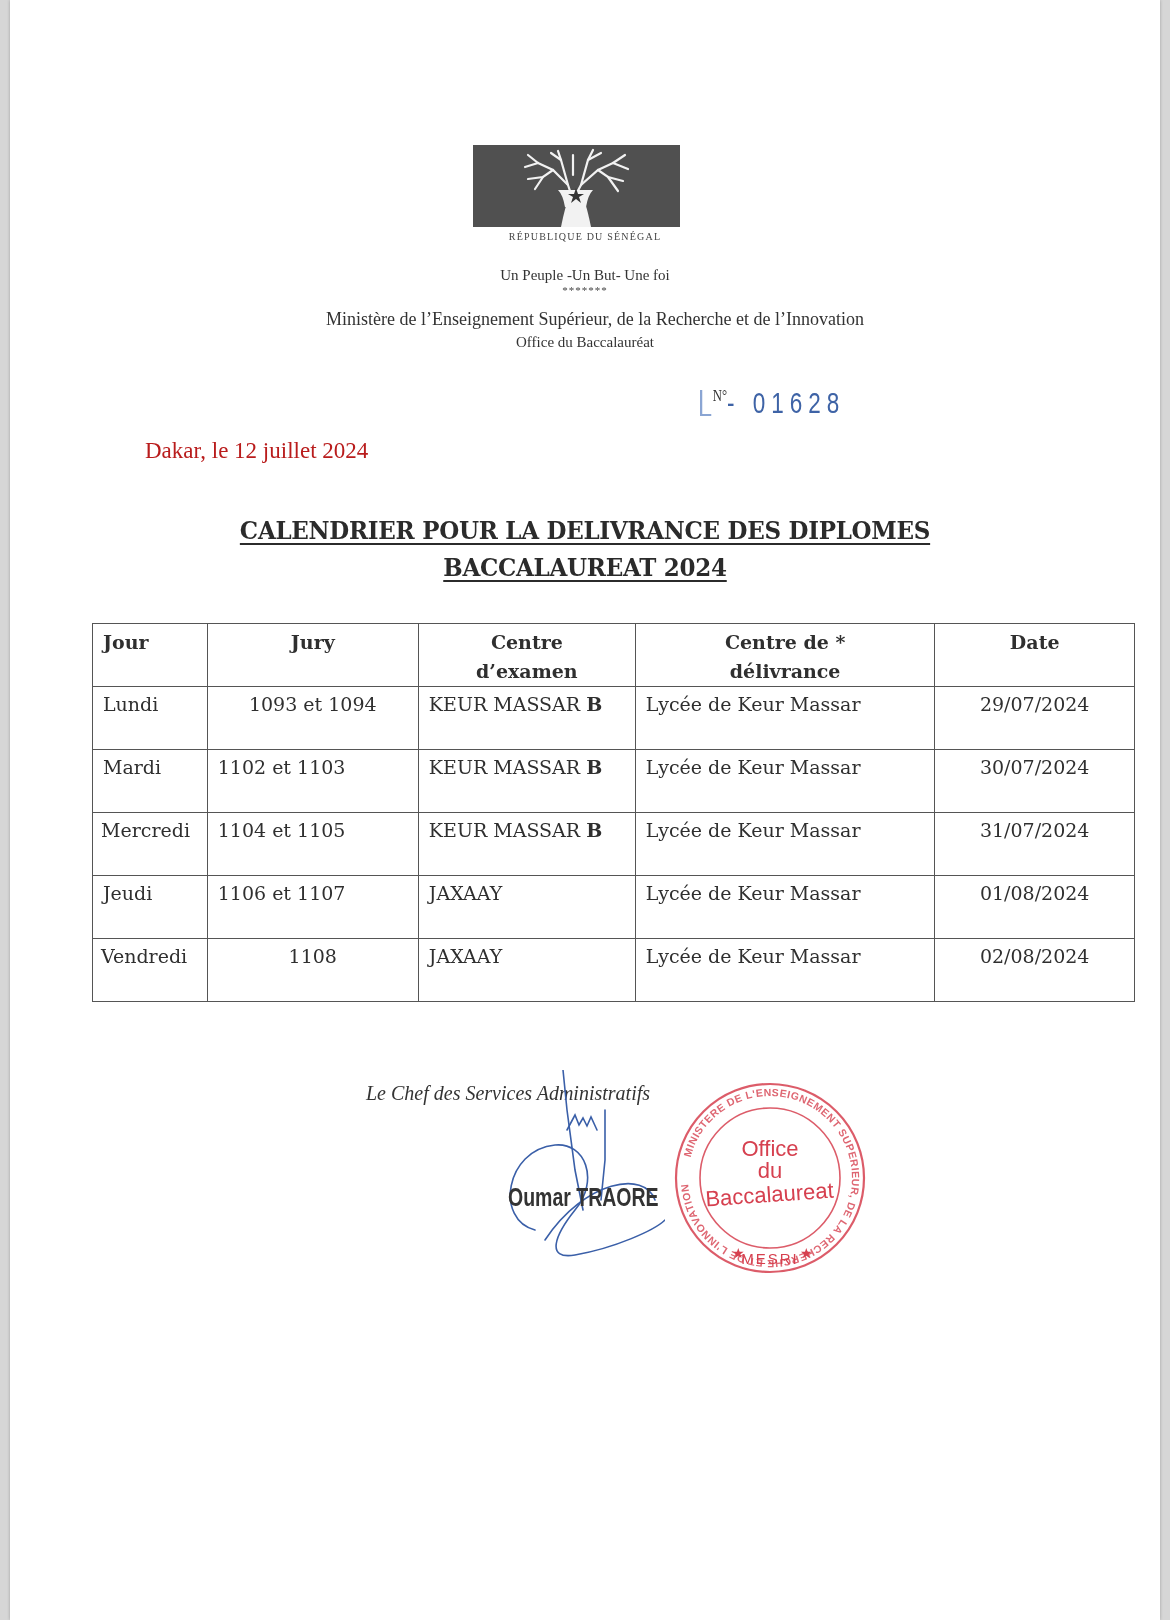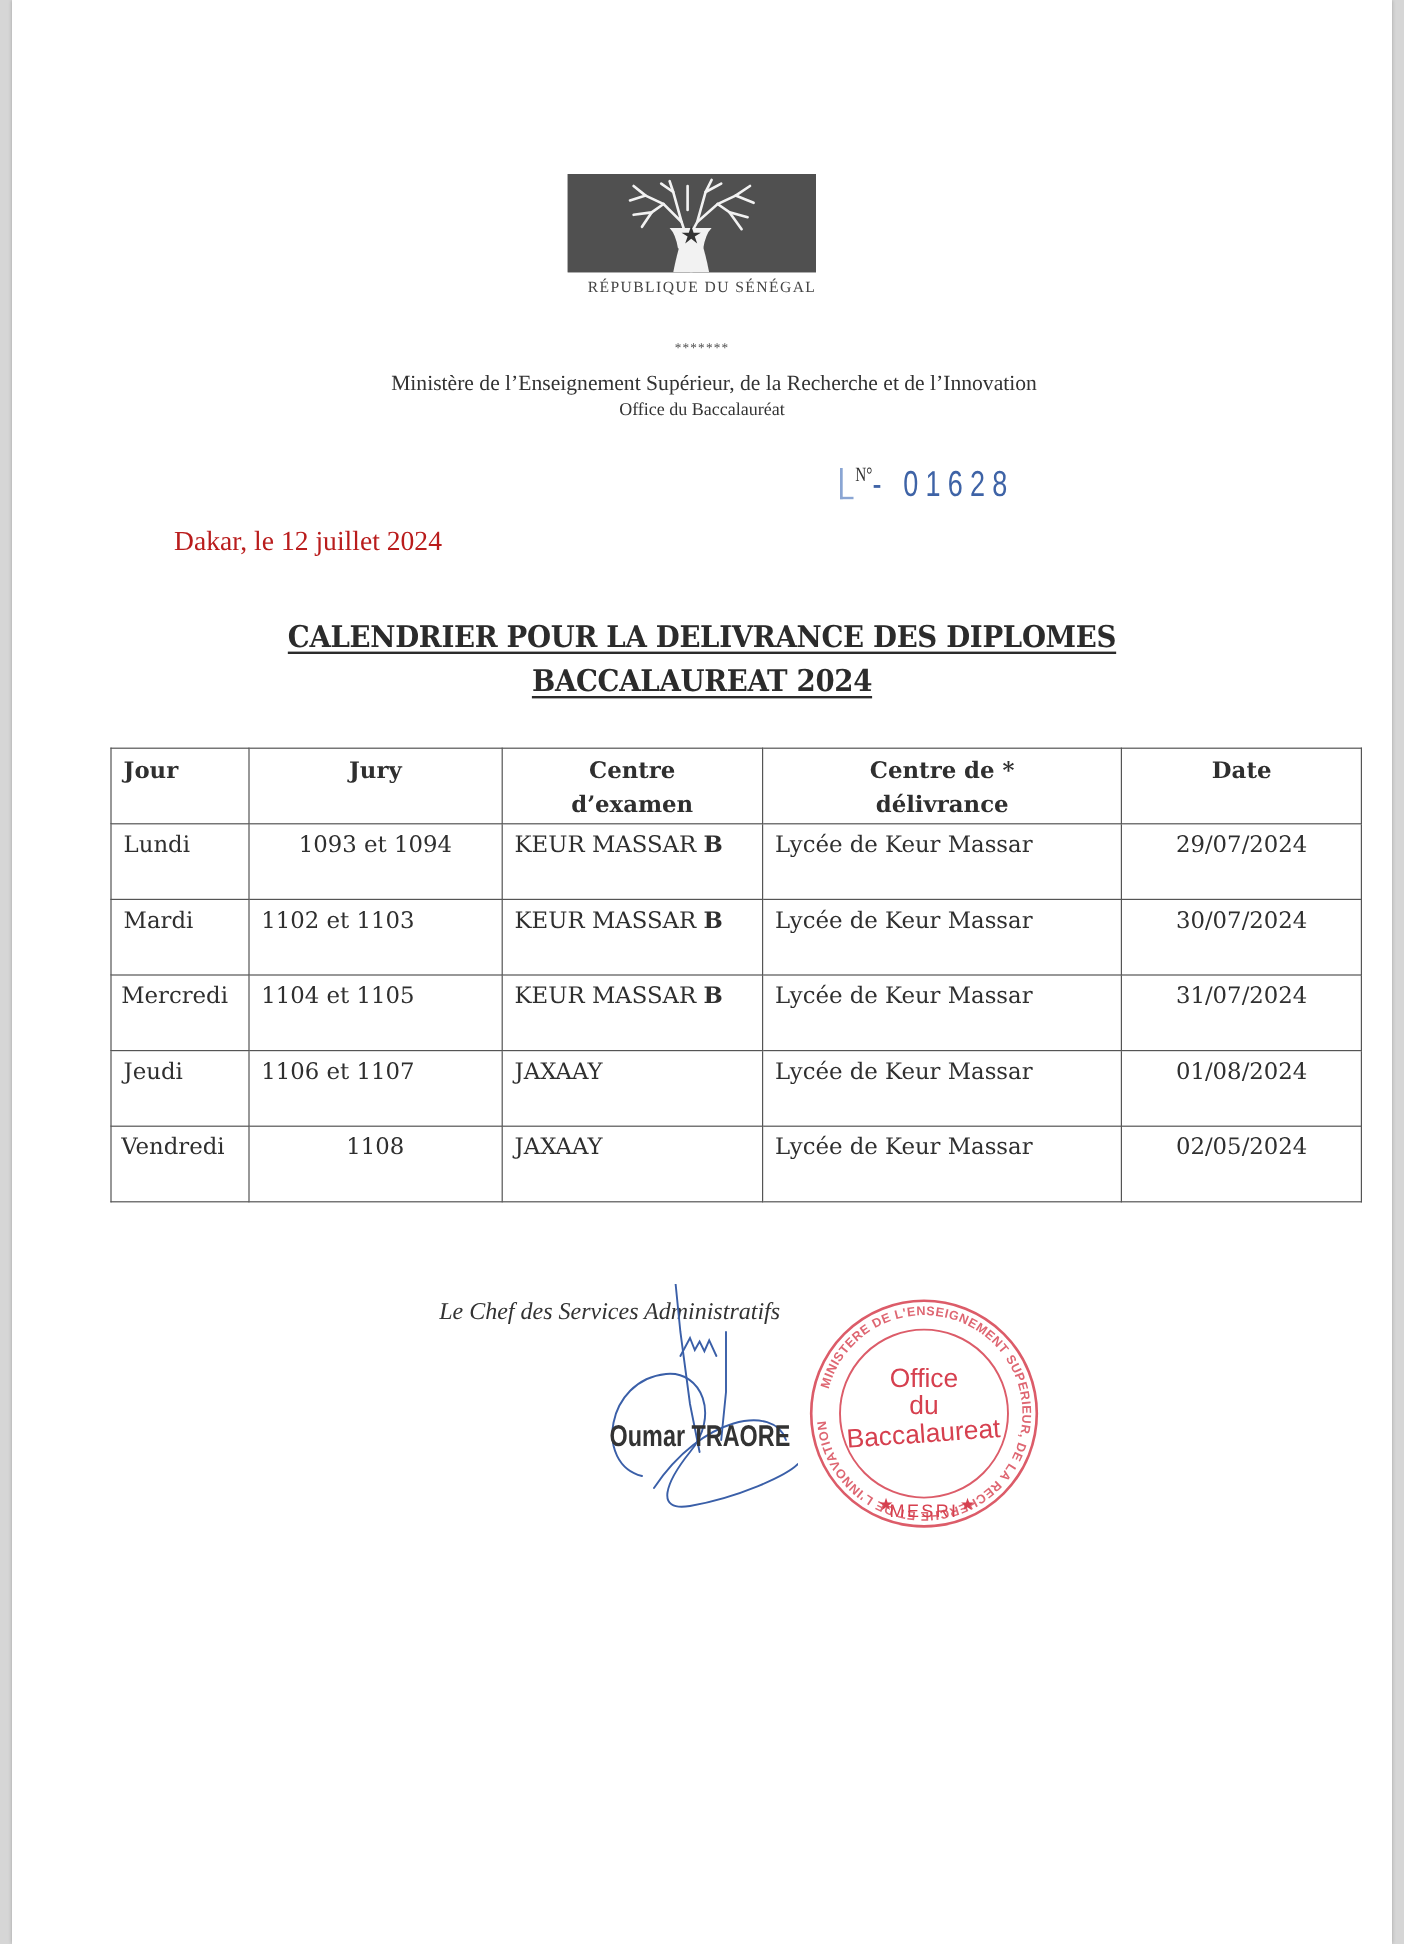--- a/index.html
+++ b/index.html
@@ -18,21 +18,21 @@
     }
     .abs { position: absolute; }
     .center { text-align: center; }
     .emblem {
       position: absolute; left: 463px; top: 145px;
       width: 207px; height: 82px; background: #4f4f4f;
       overflow: hidden;
     }
     .republic {
       left: 0; width: 1150px; top: 231px;
-      font-size: 13px; letter-spacing: 1.2px; color: #444;
+      font-size: 10px; letter-spacing: 1.2px; color: #444;
     }
     .motto { left: 0; width: 1150px; top: 267px; font-size: 15px; color: #333; }
     .stars { left: 0; width: 1150px; top: 284px; font-size: 11px; letter-spacing: 1px; color: #444; }
     .ministry { left: 0; width: 1170px; top: 309px; font-size: 18px; color: #333; }
     .office { left: 0; width: 1150px; top: 334px; font-size: 15px; color: #333; }
     .refno {
       left: 690px; top: 386px; color: #3e63a6;
       font-family: "Liberation Sans", sans-serif; font-size: 30px; letter-spacing: 8px;
       transform: scaleX(0.75); transform-origin: left;
     }
@@ -97,20 +97,21 @@
         <path d="M100 30 L100 10"></path>
         <path d="M70 32 L62 44 M135 32 L145 46"></path>
       </g>
       <path d="M88 82 Q92 62 96 52 L110 52 Q114 62 118 82 Z" fill="#f2f2f2"></path>
       <path d="M92 62 Q90 50 85 45 L120 45 Q115 50 113 62 Z" fill="#f2f2f2"></path>
       <polygon points="103,43 105,49 111,49 106,52 108,58 103,54 98,58 100,52 95,49 101,49" fill="#333"></polygon>
     </svg>
   </div>
 
   <div class="abs center republic">RÉPUBLIQUE DU SÉNÉGAL</div>
+  <div class="abs center motto">Un Peuple -Un But- Une foi</div>
   <div class="abs center stars">*******</div>
   <div class="abs center ministry">Ministère de l’Enseignement Supérieur, de la Recherche et de l’Innovation</div>
   <div class="abs center office">Office du Baccalauréat</div>
 
   <div class="abs refno">
     <span class="bar"></span><span class="no">N°</span><span>- 01628</span>
   </div>
 
   <div class="abs city-date">Dakar, le 12 juillet 2024</div>
 
@@ -154,21 +155,21 @@
         <td class="tl">1106 et 1107</td>
         <td class="tl"><span>JAXAAY</span></td>
         <td class="tl">Lycée de Keur Massar</td>
         <td class="tc">01/08/2024</td>
       </tr>
       <tr>
         <td class="tl" style="padding-left:8px;padding-right:4px;">Vendredi</td>
         <td class="tc">1108</td>
         <td class="tl"><span>JAXAAY</span></td>
         <td class="tl">Lycée de Keur Massar</td>
-        <td class="tc">02/05/2024</td>
+        <td class="tc">02/08/2024</td>
       </tr>
     </tbody>
   </table>
 
   <div class="abs sign-title">Le Chef des Services Administratifs</div>
 
   <svg class="abs signature" width="160" height="190" viewBox="0 0 160 190">
     <g fill="none" stroke="#3a5fa8" stroke-width="1.6" stroke-linecap="round">
       <path d="M58 0 L62 40 L70 100 L78 140"></path>
       <path d="M100 40 L100 90 L96 130"></path>

